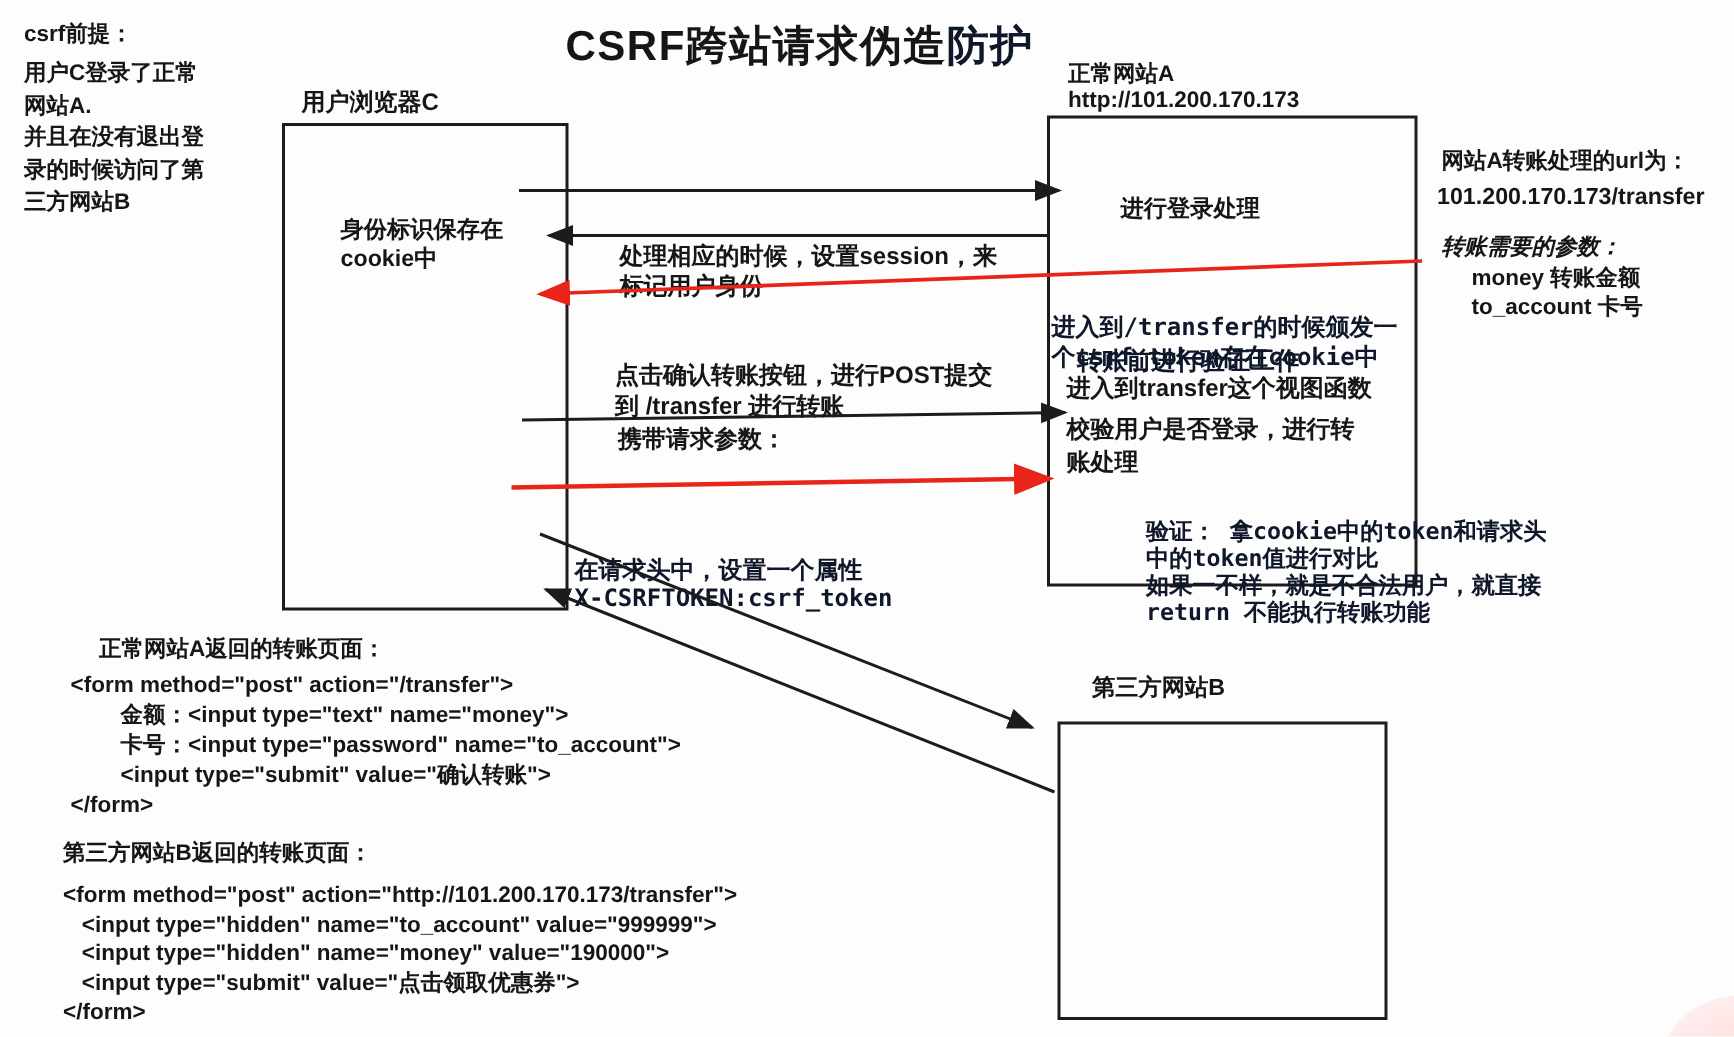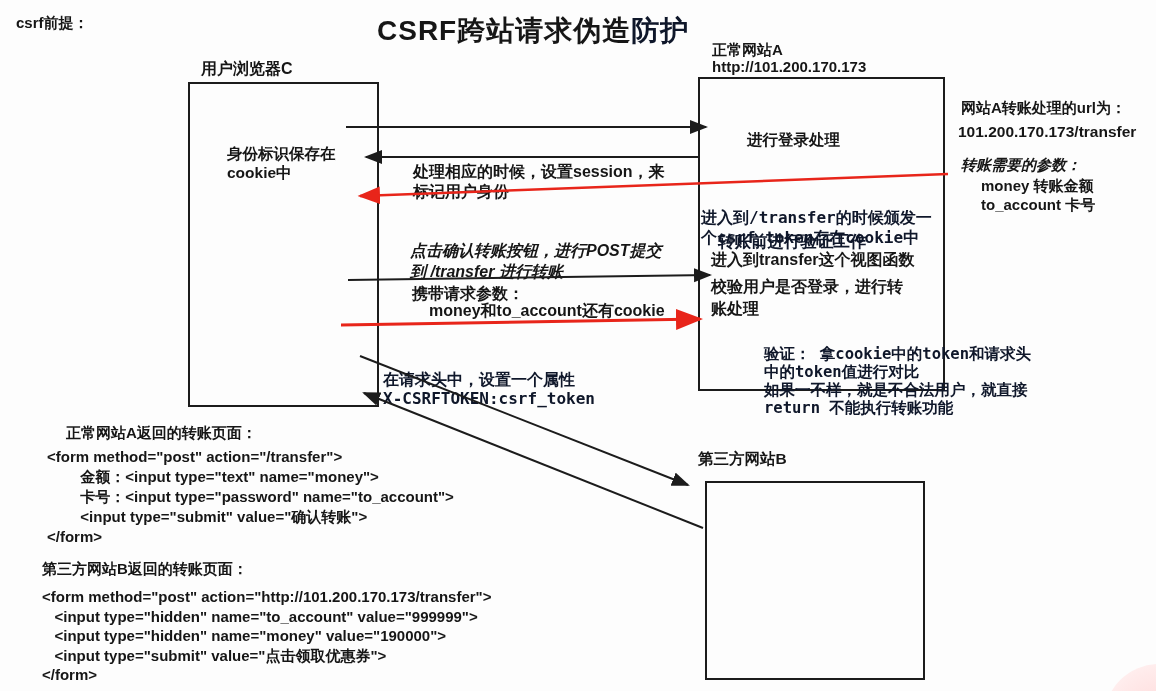--- a/index.html
+++ b/index.html
@@ -31,20 +31,25 @@
 </head>
 <body>
 
 <div class="stage">
 
   <div class="t title" style="left:377px;top:13px;">
     <span>CSRF跨站请求伪造</span><span class="red">防护</span>
   </div>
 
   <div class="t fs15" style="left:16px;top:14px;">csrf前提：</div>
+  <div class="t fs15 pre" style="left:16px;top:38px;line-height:21.5px;">用户C登录了正常
+网站A.
+并且在没有退出登
+录的时候访问了第
+三方网站B</div>
 
   <div class="t fs16" style="left:201px;top:59px;">用户浏览器C</div>
   <div class="box" style="left:188px;top:82px;width:187px;height:321px;"></div>
   <div class="t pre" style="left:227px;top:144px;font-size:15.5px;line-height:19px;">身份标识保存在
 cookie中</div>
 
   <div class="t fs15" style="left:712px;top:41px;">正常网站A</div>
   <div class="t fs15" style="left:712px;top:58px;">http://101.200.170.173</div>
   <div class="box" style="left:698px;top:77px;width:243px;height:310px;"></div>
   <div class="t" style="left:747px;top:130px;font-size:15.5px;">进行登录处理</div>
@@ -53,37 +58,36 @@
   <div class="t" style="left:958px;top:122px;font-size:15.5px;">101.200.170.173/transfer</div>
   <div class="t fs15" style="left:961px;top:156px;font-style:italic;">转账需要的参数：</div>
   <div class="t fs15" style="left:981px;top:177px;">money  转账金额</div>
   <div class="t fs15" style="left:981px;top:196px;text-align:right;">to_account  卡号</div>
 
   <div class="t fs16 pre" style="left:413px;top:162px;line-height:20px;">处理相应的时候，设置session，来
 标记用户身份</div>
   <div class="t red mono pre" style="left:701px;top:164px;font-size:16px;line-height:20px;">进入到/transfer的时候颁发一
 个csrf_token存在cookie中</div>
 
-  <div class="t fs16 pre" style="left:410px;top:241px;line-height:20.5px;font-style:italic;">点击确认转账按钮，进行POST提交
+  <div class="t fs16 pre" style="left:410px;top:241px;line-height:20.5px;">点击确认转账按钮，进行POST提交
 到  /transfer   进行转账</div>
   <div class="t fs16" style="left:412px;top:284px;">携带请求参数：</div>
-  <div class="t fs16" style="left:429px;top:301px;">money和to_account还有cookie</div>
   <div class="t red mono pre" style="left:383px;top:327px;font-size:16px;line-height:18.5px;">在请求头中，设置一个属性
 X-CSRFTOKEN:csrf_token</div>
 
   <div class="t red" style="left:718px;top:231px;font-size:16.5px;">转账前进行验证工作</div>
   <div class="t fs16" style="left:711px;top:250px;">进入到transfer这个视图函数</div>
   <div class="t fs16 pre" style="left:711px;top:276px;line-height:22px;">校验用户是否登录，进行转
 账处理</div>
   <div class="t red mono pre" style="left:764px;top:301px;font-size:15.5px;line-height:18px;">验证：     拿cookie中的token和请求头
 中的token值进行对比
 如果一不样，就是不合法用户，就直接
 return 不能执行转账功能</div>
 
-  <div class="t" style="left:698px;top:449px;font-size:15.5px;">第三方网站B</div>
+  <div class="t" style="left:728px;top:449px;font-size:15.5px;">第三方网站B</div>
   <div class="box" style="left:705px;top:481px;width:216px;height:195px;"></div>
 
   <div class="t fs15" style="left:46px;top:424px;margin-left:20px;">正常网站A返回的转账页面：</div>
   <div class="t fs15 code" style="left:47px;top:447px;line-height:20px;">&lt;form method="post" action="/transfer"&gt;
         金额：&lt;input type="text" name="money"&gt;
         卡号：&lt;input type="password" name="to_account"&gt;
         &lt;input type="submit" value="确认转账"&gt;
 &lt;/form&gt;</div>
 
   <div class="t fs15" style="left:42px;top:560px;">第三方网站B返回的转账页面：</div>

